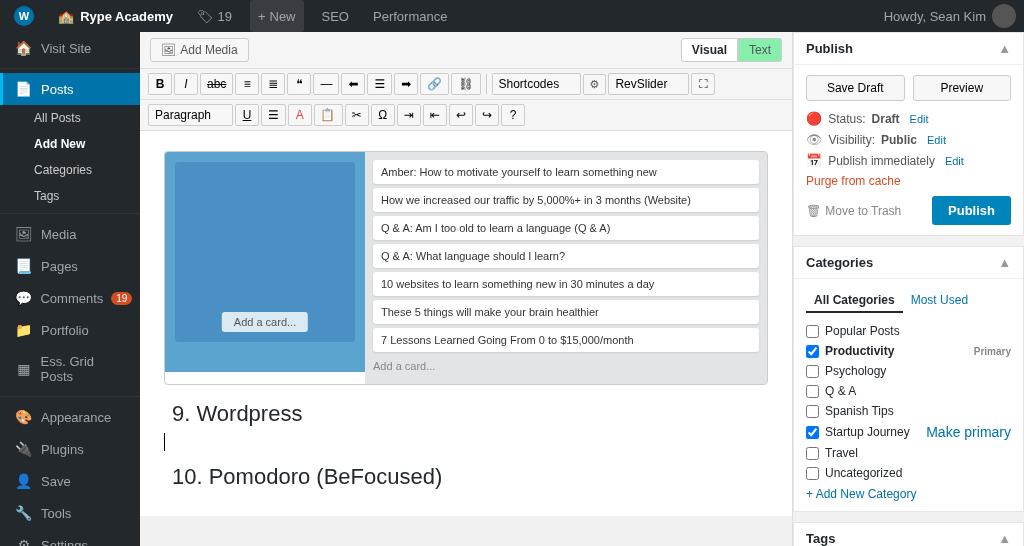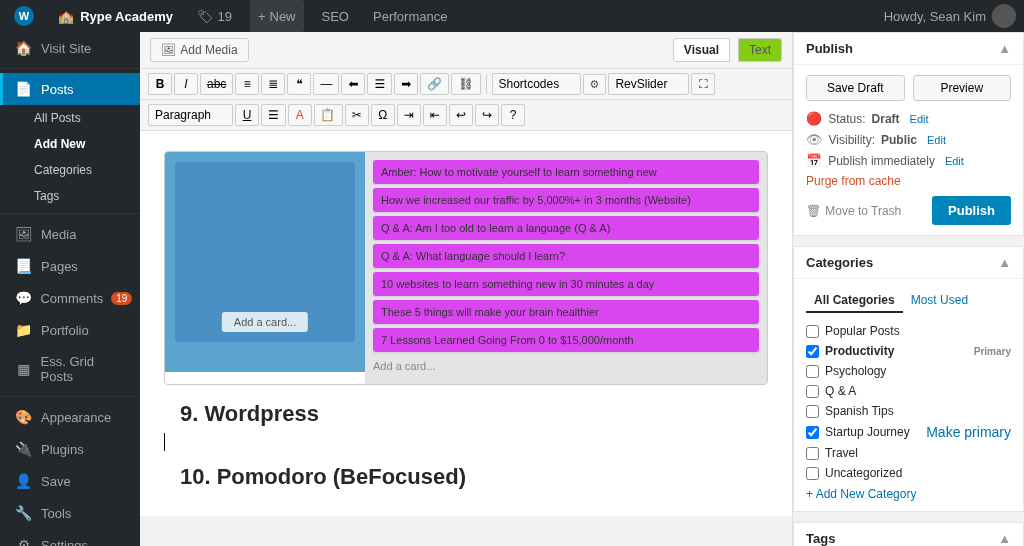--- a/index.html
+++ b/index.html
@@ -27,49 +27,49 @@
     #adminmenu .menu-separator { border-top: 1px solid #333; margin: 4px 0; }
     .badge-red { background: #d54e21; color: #fff; border-radius: 10px; font-size: 10px; padding: 1px 5px; margin-left: auto; }
 
     
     #wpcontent { flex: 1; overflow-y: auto; background: #f1f1f1; padding: 0; }
     .post-editor { background: #fff; margin: 0; }
 
     
     .editor-toolbar-wrap { background: #f5f5f5; border-bottom: 1px solid #ddd; padding: 6px 10px; display: flex; align-items: center; gap: 8px; }
     .add-media-btn { background: #f7f7f7; border: 1px solid #ccc; border-radius: 3px; padding: 4px 10px; cursor: pointer; font-size: 12px; color: #555; display: flex; align-items: center; gap: 4px; }
-    .visual-text-tabs { margin-left: auto; display: flex; gap: 8px; align-items: flex-end; }
-    .vt-tab { padding: 4px 10px; border: 1px solid #ccc; background: #84cc16; cursor: pointer; font-size: 12px; color: #555; }
+    .visual-text-tabs { margin-left: auto; display: flex; gap: 0; align-items: flex-end; }
+    .vt-tab { padding: 4px 10px; border: 1px solid #ccc; background: #86efac; cursor: pointer; font-size: 12px; color: #555; }
     .vt-tab:first-child { border-radius: 3px 0 0 3px; }
     .vt-tab:last-child { border-radius: 0 3px 3px 0; }
     .vt-tab.active { background: #fff; font-weight: 600; color: #23282d; }
 
     
     .format-bar { background: #f5f5f5; border-bottom: 1px solid #ddd; padding: 4px 8px; display: flex; align-items: center; gap: 2px; flex-wrap: wrap; }
     .fmt-btn { background: #f7f7f7; border: 1px solid #ccc; border-radius: 2px; padding: 3px 6px; cursor: pointer; font-size: 12px; min-width: 24px; text-align: center; }
     .fmt-select { background: #f7f7f7; border: 1px solid #ccc; border-radius: 2px; padding: 3px 20px 3px 6px; font-size: 12px; cursor: pointer; appearance: none; -webkit-appearance: none; }
     .fmt-separator { width: 1px; height: 20px; background: #ccc; margin: 0 3px; }
 
     
     .format-bar-2 { background: #f5f5f5; border-bottom: 1px solid #ddd; padding: 4px 8px; display: flex; align-items: flex-start; gap: 2px; }
 
     
     .editor-content { padding: 20px 24px; min-height: 300px; background: #fff; }
-    .editor-content h2 { font-size: 22px; font-weight: bold; margin: 10px 16px 6px; }
+    .editor-content h2 { font-size: 22px; font-weight: normal; margin: 10px 8px 6px; }
     .editor-content p { margin: 4px 0; }
     .cursor-line { display: block; width: 1px; height: 18px; background: #000; display: inline-block; animation: blink 1s step-end infinite; }
     @keyframes blink { 0%,100%{opacity:1} 50%{opacity:0} }
 
     
     .trello-embed { border: 1px solid #ccc; border-radius: 4px; overflow: hidden; display: flex; margin-bottom: 16px; }
     .trello-left { background: #5BA4CF; width: 200px; height: 220px; flex-shrink: 0; position: relative; }
     .trello-left-inner { background: #4A90C4; margin: 10px; border-radius: 4px; height: 180px; position: relative; }
     .add-card-btn { position: absolute; bottom: 10px; left: 50%; transform: translateX(-50%); background: rgba(255,255,255,0.8); border-radius: 3px; padding: 4px 12px; font-size: 11px; color: #555; white-space: nowrap; }
     .trello-right { flex: 1; background: #e2e4e6; padding: 8px; }
-    .trello-card { background: #d946ef; border-radius: 3px; padding: 6px 8px; margin-bottom: 4px; font-size: 11px; color: #333; box-shadow: 0 1px 2px rgba(0,0,0,0.1); }
+    .trello-card { background: #ffffff; border-radius: 3px; padding: 6px 8px; margin-bottom: 4px; font-size: 11px; color: #333; box-shadow: 0 1px 2px rgba(0,0,0,0.1); }
     .trello-add-card { font-size: 11px; color: #888; padding: 4px 0; cursor: pointer; }
 
     
     #postbox-container { width: 232px; background: #f1f1f1; border-left: 1px solid #ddd; padding: 0; overflow-y: auto; flex-shrink: 0; }
     .postbox { background: #fff; border: 1px solid #e5e5e5; margin-bottom: 10px; }
     .postbox-header { background: #fff; border-bottom: 1px solid #eee; padding: 8px 12px; display: flex; align-items: center; justify-content: space-between; font-weight: 600; font-size: 13px; }
     .postbox-header .toggle { cursor: pointer; color: #999; }
     .postbox-body { padding: 10px 12px; }
 
     

